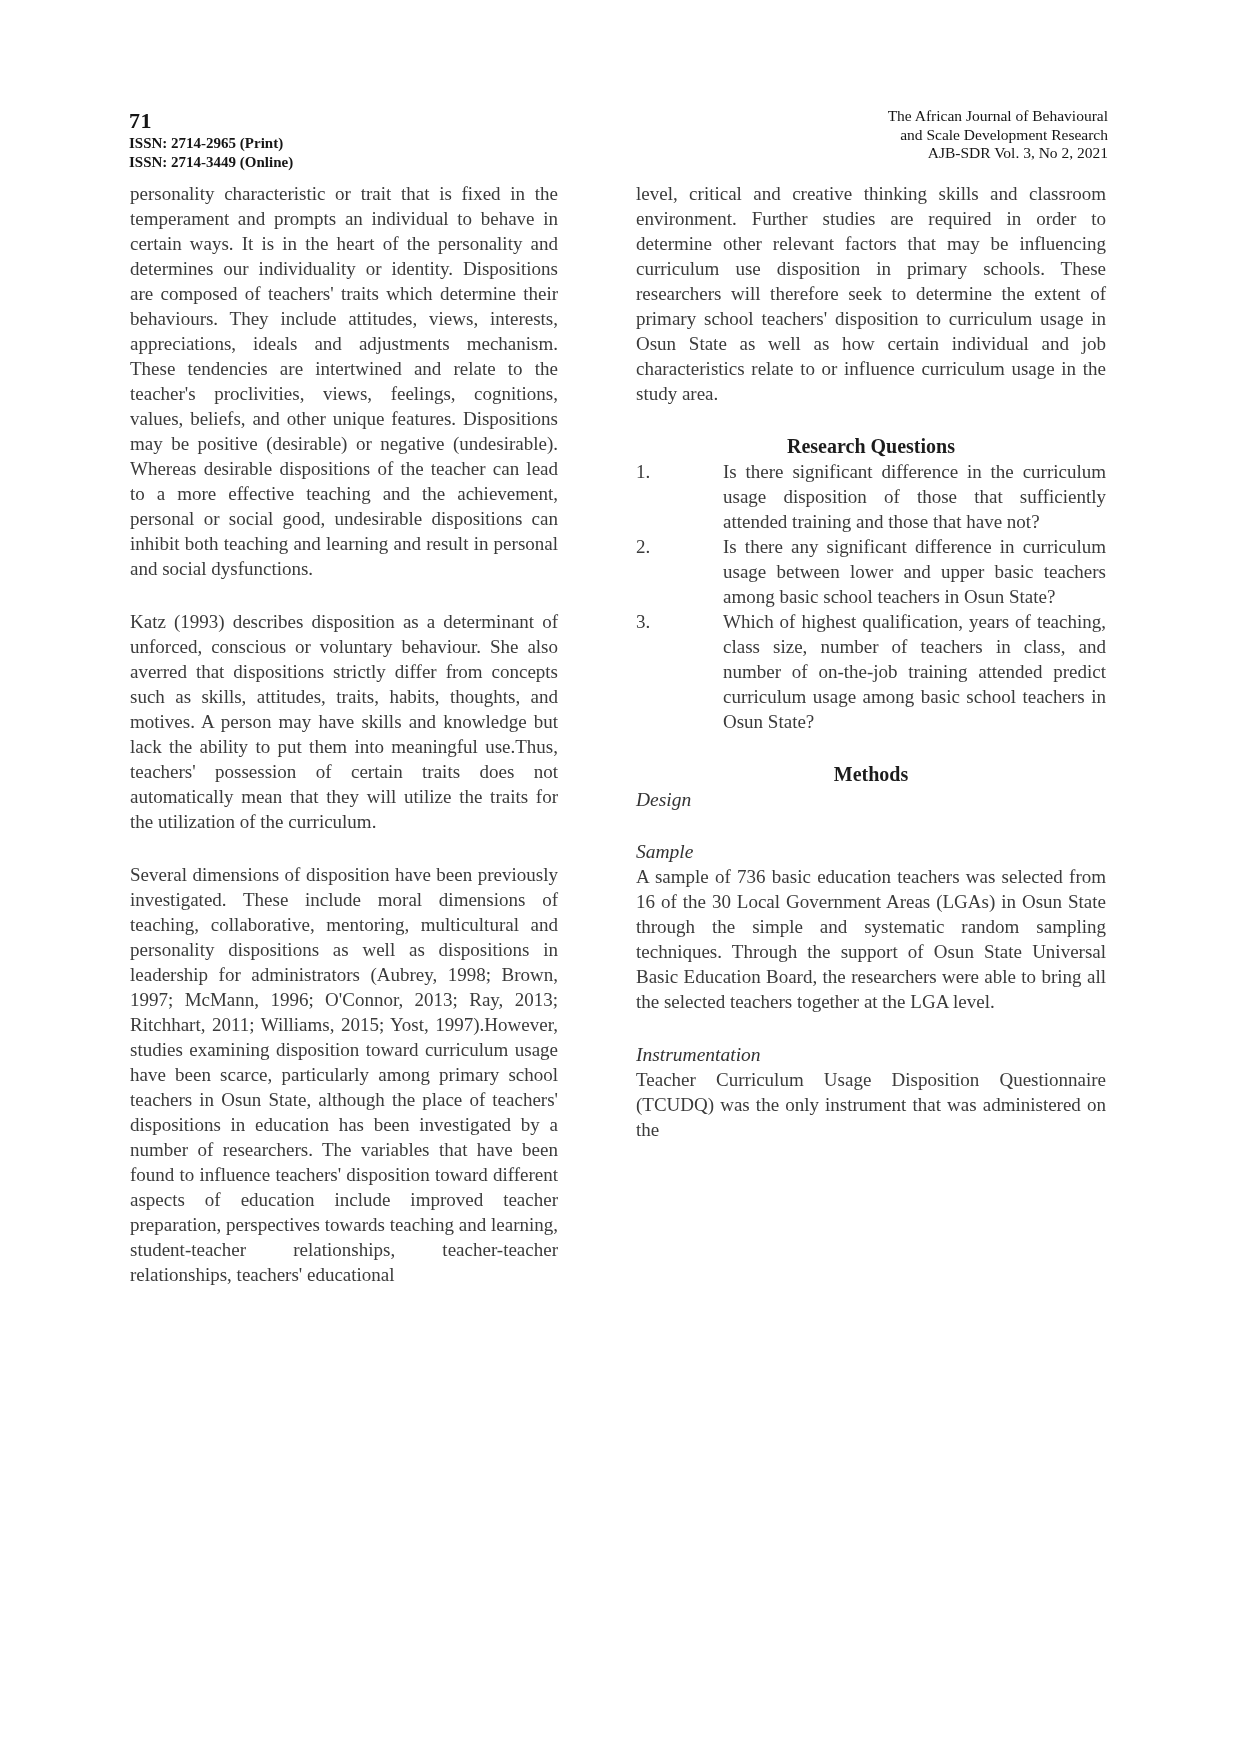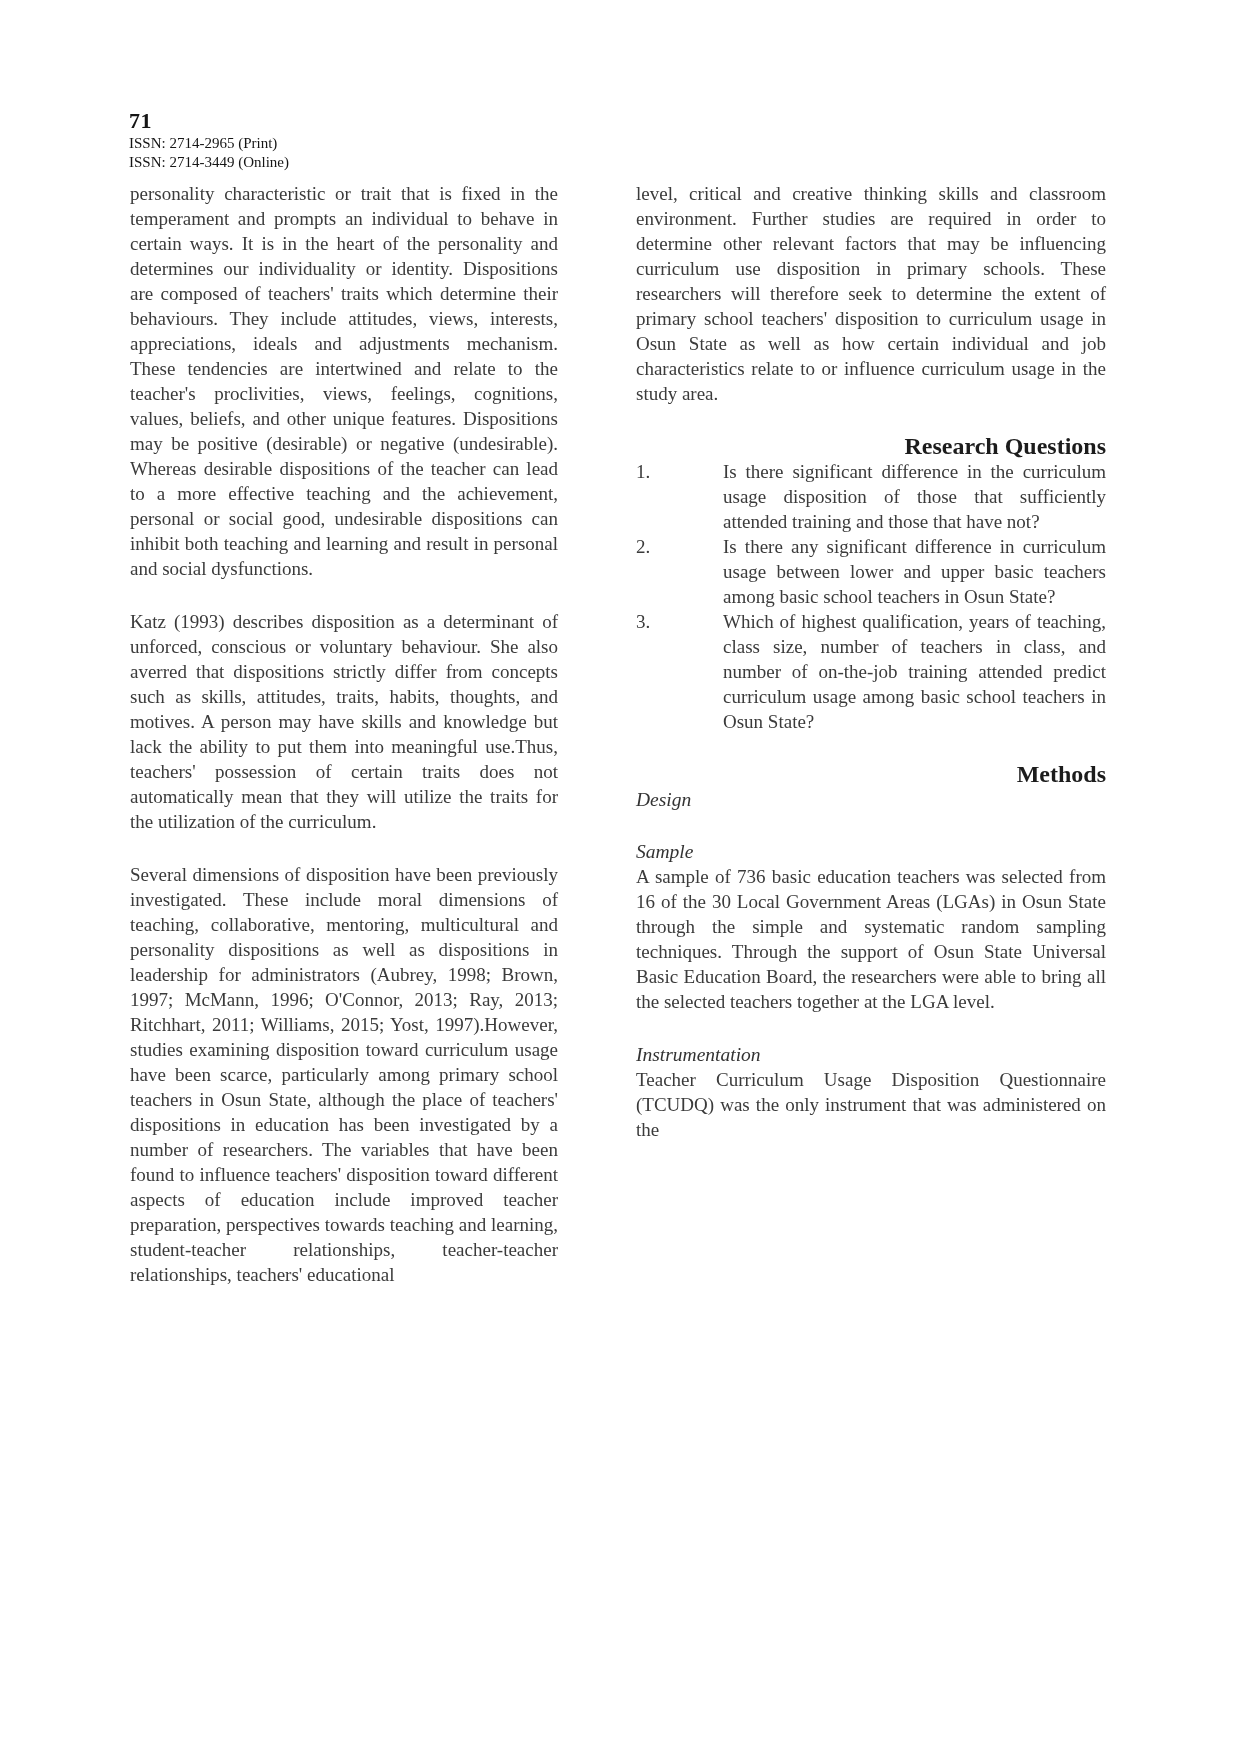--- a/index.html
+++ b/index.html
@@ -18,21 +18,21 @@
   
   .hdr-left {
     position: absolute; left: 129px; top: 108px;
     color: #151515;
   }
   .page-num {
     font-size: 22px; font-weight: bold; line-height: 26px;
     letter-spacing: 0.5px;
   }
   .issn {
-    font-size: 15px; font-weight: normal; line-height: 19px;
+    font-size: 15px; font-weight: bold; line-height: 19px;
     white-space: nowrap;
   }
   .hdr-right {
     position: absolute; right: 133px; top: 107px;
     text-align: right;
     font-size: 15.5px; line-height: 18.5px;
     color: #151515;
     white-space: nowrap;
   }
   
@@ -41,22 +41,22 @@
     font-size: 19px; line-height: 25px;
     text-align: justify;
   }
   .col-left  { left: 130px; width: 428px; }
   .col-right { left: 636px; width: 470px; }
   p.body { margin: 0 0 28px 0; }
   p.body:last-child { margin-bottom: 12px; }
   
   .h-bold {
     font-weight: bold; color: #1c1c1c;
-    font-size: 24px; line-height: 25px;
-    text-align: right;
+    font-size: 20px; line-height: 25px;
+    text-align: center;
   }
   .h-rq { margin-top: 9px; }
   .h-methods { margin-top: 28px; font-family: Liberation Serif, serif; }
   .h-italic {
     font-style: italic; font-weight: normal;
     font-size: 19.5px; line-height: 25px;
     color: #333333; text-align: left;
   }
   .h-gap { margin-top: 27px; }
   
@@ -69,20 +69,25 @@
 <body>
 
 <div class="page">
 
   <div class="hdr-left">
     <div class="page-num">71</div>
     <div class="issn">ISSN: 2714-2965 (Print)</div>
     <div class="issn">ISSN: 2714-3449 (Online)</div>
   </div>
 
+  <div class="hdr-right">
+    <div>The African Journal of Behavioural</div>
+    <div>and Scale Development Research</div>
+    <div>AJB-SDR Vol. 3, No 2, 2021</div>
+  </div>
 
   <div class="col col-left">
     <p class="body">personality characteristic or trait that is fixed in the temperament and prompts an individual to behave in certain ways. It is in the heart of the personality and determines our individuality or identity. Dispositions are composed of teachers' traits which determine their behaviours. They include attitudes, views, interests, appreciations, ideals and adjustments mechanism. These tendencies are intertwined and relate to the teacher's proclivities, views, feelings, cognitions, values, beliefs, and other unique features. Dispositions may be positive (desirable) or negative (undesirable). Whereas desirable dispositions of the teacher can lead to a more effective teaching and the achievement, personal or social good, undesirable dispositions can inhibit both teaching and learning and result in personal and social dysfunctions.</p>
     <p class="body">Katz (1993) describes disposition as a determinant of unforced, conscious or voluntary behaviour. She also averred that dispositions strictly differ from concepts such as skills, attitudes, traits, habits, thoughts, and motives. A person may have skills and knowledge but lack the ability to put them into meaningful use.Thus, teachers' possession of certain traits does not automatically mean that they will utilize the traits for the utilization of the curriculum.</p>
     <p class="body">Several dimensions of disposition have been previously investigated. These include moral dimensions of teaching, collaborative, mentoring, multicultural and personality dispositions as well as dispositions in leadership for administrators (Aubrey, 1998; Brown, 1997; McMann, 1996; O'Connor, 2013; Ray, 2013; Ritchhart, 2011; Williams, 2015; Yost, 1997).However, studies examining disposition toward curriculum usage have been scarce, particularly among primary school teachers in Osun State, although the place of teachers' dispositions in education has been investigated by a number of researchers. The variables that have been found to influence teachers' disposition toward different aspects of education include improved teacher preparation, perspectives towards teaching and learning, student-teacher relationships, teacher-teacher relationships, teachers' educational</p>
   </div>
 
   <div class="col col-right">
     <p class="body">level, critical and creative thinking skills and classroom environment. Further studies are required in order to determine other relevant factors that may be influencing curriculum use disposition in primary schools. These researchers will therefore seek to determine the extent of primary school teachers' disposition to curriculum usage in Osun State as well as how certain individual and job characteristics relate to or influence curriculum usage in the study area.</p>
 

